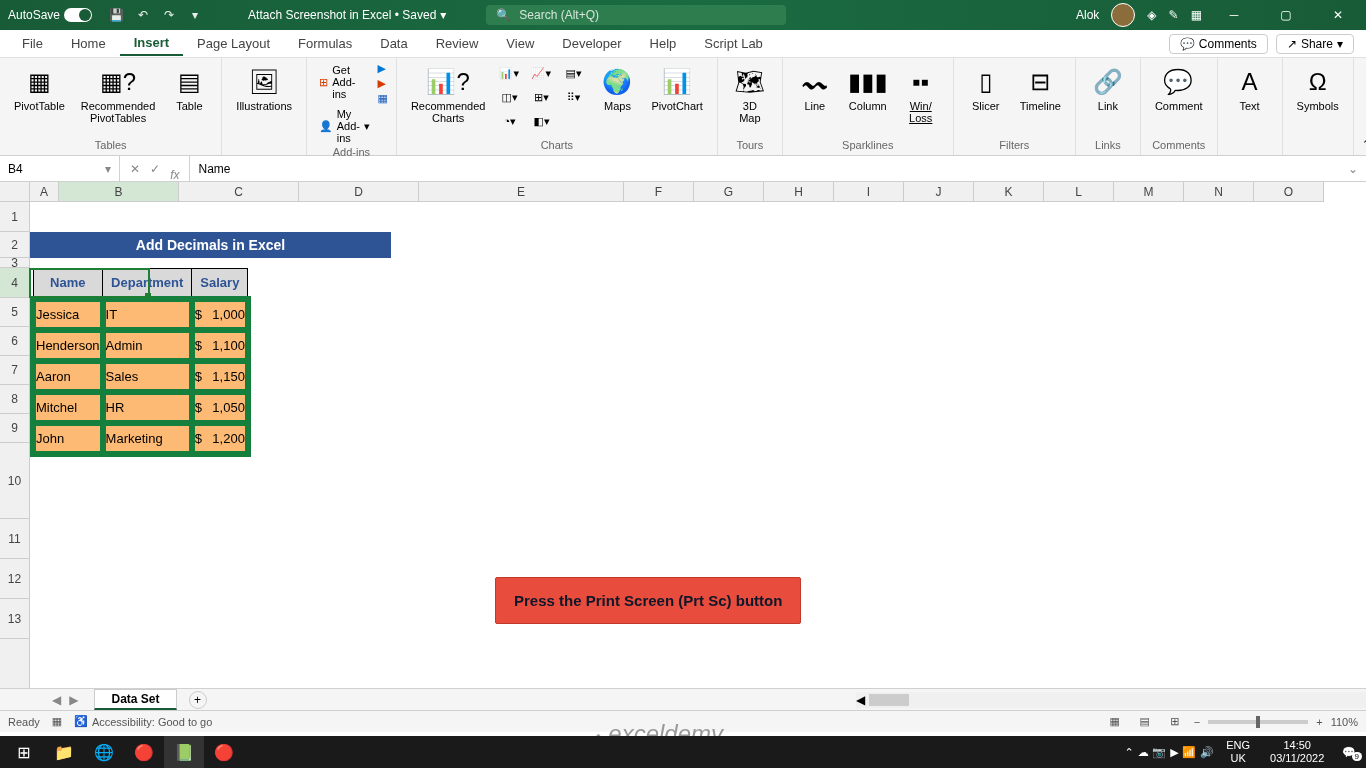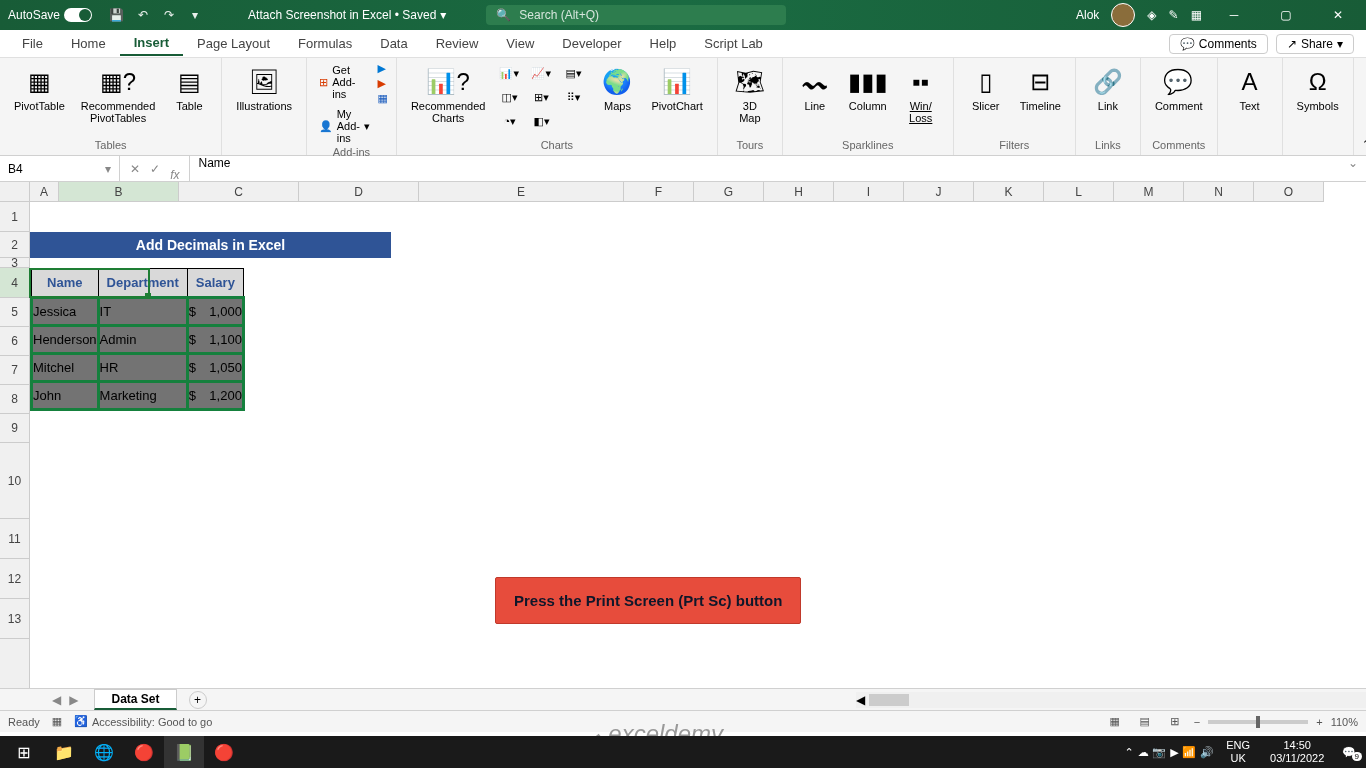--- a/index.html
+++ b/index.html
@@ -30,21 +30,21 @@
 .group-items { display: flex; gap: 4px; flex: 1; align-items: flex-start; }
 .group-label { text-align: center; color: #666; font-size: 11px; padding-bottom: 2px; }
 .big-btn { display: flex; flex-direction: column; align-items: center; gap: 2px; padding: 4px 6px; cursor: pointer; text-align: center; min-width: 48px; }
 .big-btn .icon { width: 32px; height: 32px; display: flex; align-items: center; justify-content: center; font-size: 24px; }
 .small-btn { display: flex; align-items: center; gap: 4px; padding: 2px 4px; cursor: pointer; font-size: 11px; }
 .chart-grid { display: grid; grid-template-columns: repeat(3, 30px); gap: 2px; }
 .chart-icon { width: 28px; height: 22px; display: flex; align-items: center; justify-content: center; cursor: pointer; }
 .ribbon-collapse { margin-left: auto; padding: 4px 8px; align-self: flex-end; cursor: pointer; }
 
 
-.formula-bar { height: 26px; background: #fff; border-bottom: 1px solid #d0d0d0; display: flex; align-items: flex-start; font-size: 12px; }
+.formula-bar { height: 26px; background: #fff; border-bottom: 1px solid #d0d0d0; display: flex; align-items: center; font-size: 12px; }
 .name-box { width: 120px; padding: 0 8px; border-right: 1px solid #d0d0d0; height: 100%; display: flex; align-items: center; justify-content: space-between; }
 .fx-section { display: flex; align-items: center; gap: 10px; padding: 0 10px; border-right: 1px solid #d0d0d0; height: 100%; color: #888; }
 .formula-input { flex: 1; padding: 0 8px; }
 .fb-expand { padding: 0 8px; color: #888; cursor: pointer; }
 
 
 .sheet-area { height: 486px; display: flex; overflow: hidden; }
 .corner { width: 30px; height: 20px; background: #f0f0f0; border-right: 1px solid #ccc; border-bottom: 1px solid #ccc; }
 .col-headers { display: flex; background: #f0f0f0; border-bottom: 1px solid #ccc; height: 20px; }
 .col-head { border-right: 1px solid #ccc; text-align: center; font-size: 12px; line-height: 20px; color: #444; }
@@ -52,21 +52,21 @@
 .row-head { border-bottom: 1px solid #ccc; text-align: center; font-size: 12px; color: #444; display: flex; align-items: center; justify-content: center; }
 .grid-body { position: relative; flex: 1; }
 .sheet-container { display: flex; flex-direction: column; }
 .header-row { display: flex; }
 
 
 .data-overlay { position: absolute; left: 0; top: 0; }
 .title-cell { position: absolute; left: 0; top: 30px; width: 361px; height: 26px; background: #2f5496; color: #fff; font-weight: bold; text-align: center; line-height: 26px; font-size: 14px; }
 .data-table { position: absolute; left: 0; top: 66px; border-collapse: collapse; }
 .data-table th { background: #d9d9d9; color: #2f5496; font-weight: bold; padding: 6px 8px; border: 1px solid #000; font-size: 13px; }
-.data-table td { border: 3px solid #15803d; padding: 5px 0; font-size: 13px; background: #737373; }
+.data-table td { border: 6px solid #15803d; padding: 5px 0; font-size: 13px; background: #fdba74; }
 .data-table .sal { text-align: right; }
 .data-table .curr { float: left; }
 .selected-cell { position: absolute; left: -1px; top: 66px; width: 121px; height: 30px; border: 2px solid #1e7e34; pointer-events: none; }
 .fill-handle { position: absolute; right: -3px; bottom: -3px; width: 6px; height: 6px; background: #1e7e34; }
 
 
 .callout { position: absolute; left: 465px; top: 375px; background: #e74c3c; color: #0f172a; padding: 14px 18px; font-size: 15px; font-weight: 600; border-radius: 2px; border: 1px solid #c0392b; }
 
 
 .sheet-tabs { height: 22px; background: #f5f5f5; border-top: 1px solid #d0d0d0; display: flex; align-items: center; font-size: 12px; padding-left: 40px; gap: 4px; }
@@ -371,20 +371,25 @@
                 <td>Jessica</td>
                 <td>IT</td>
                 <td class="sal"><span class="curr">$</span>1,000</td>
               </tr>
               <tr>
                 <td>Henderson</td>
                 <td>Admin</td>
                 <td class="sal"><span class="curr">$</span>1,100</td>
               </tr>
               <tr>
+                <td>Aaron</td>
+                <td>Sales</td>
+                <td class="sal"><span class="curr">$</span>1,150</td>
+              </tr>
+              <tr>
                 <td>Mitchel</td>
                 <td>HR</td>
                 <td class="sal"><span class="curr">$</span>1,050</td>
               </tr>
               <tr>
                 <td>John</td>
                 <td>Marketing</td>
                 <td class="sal"><span class="curr">$</span>1,200</td>
               </tr>
             </tbody>

